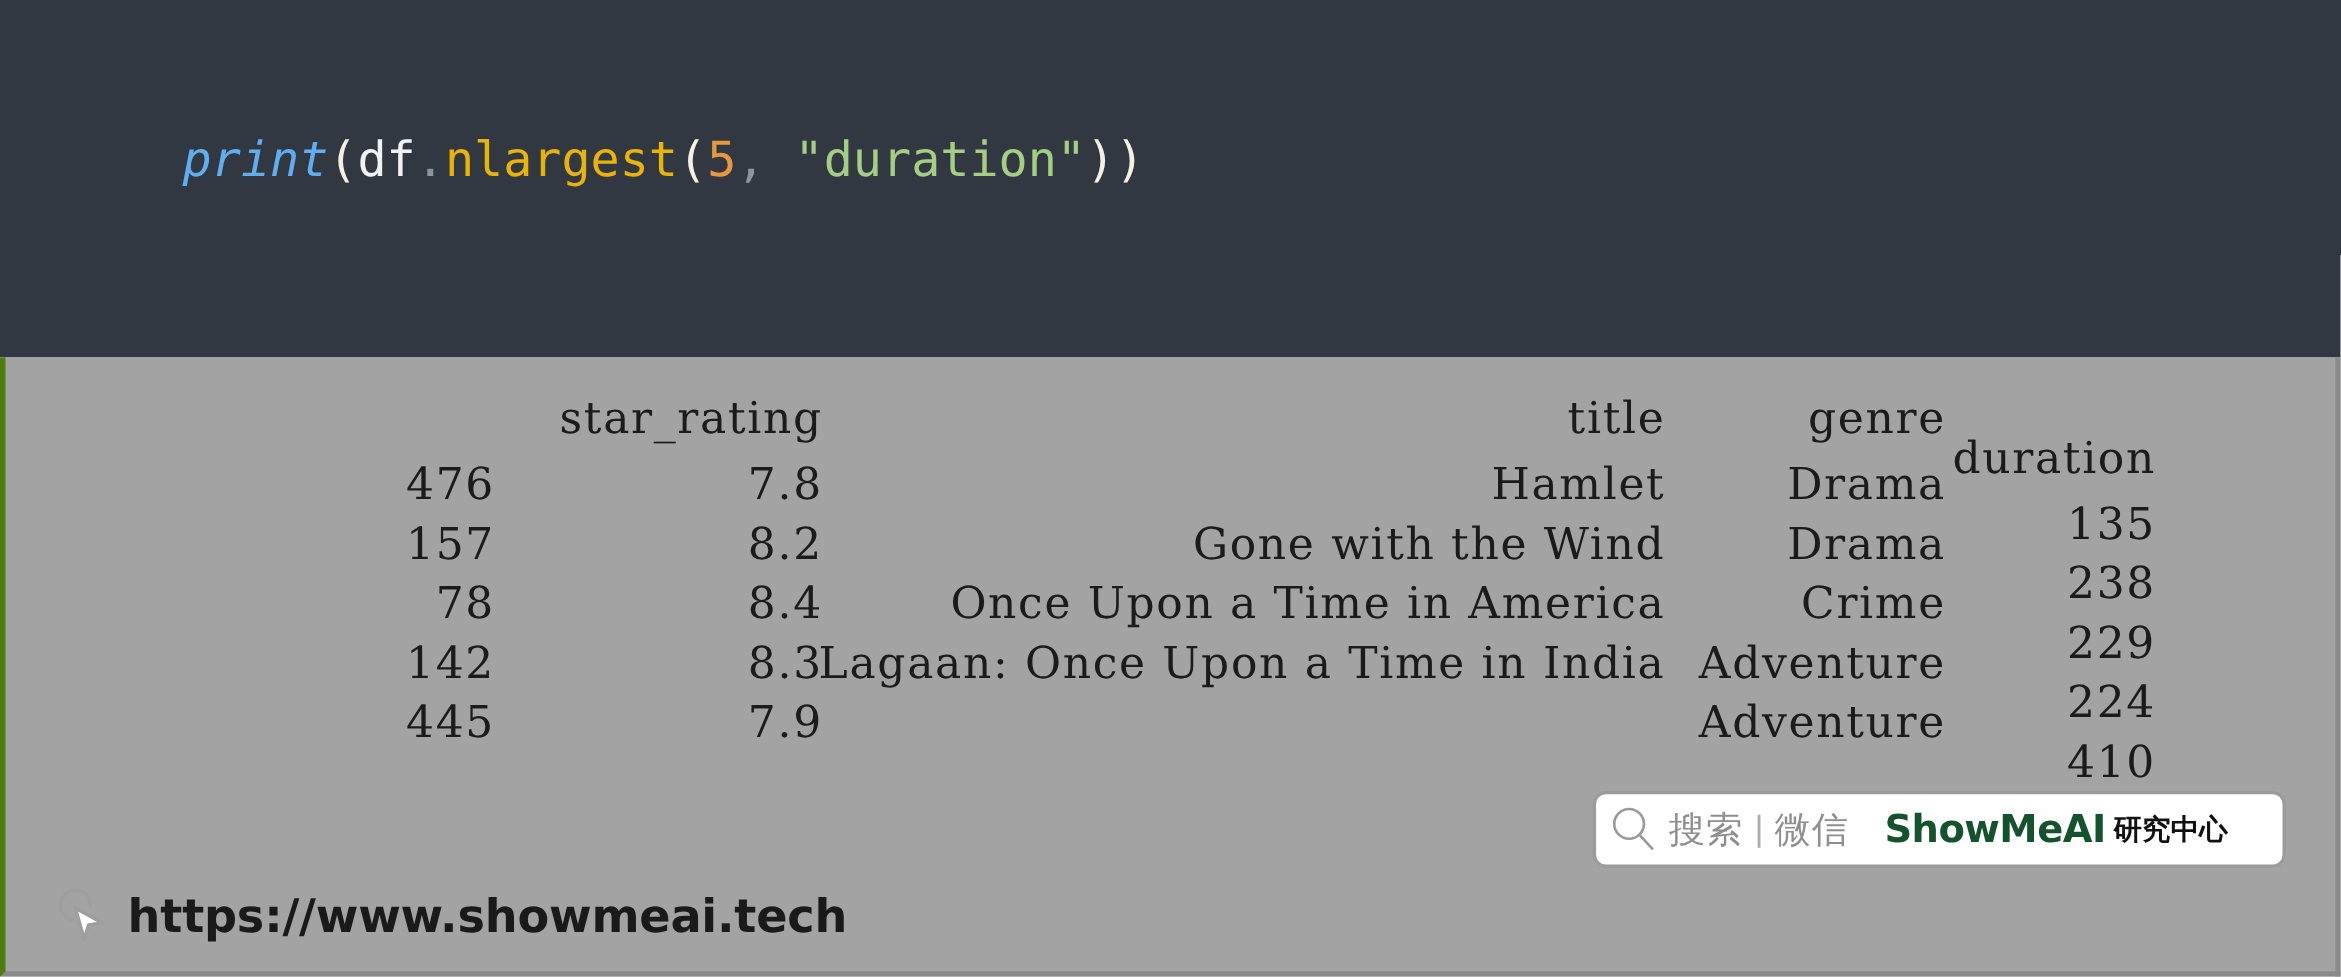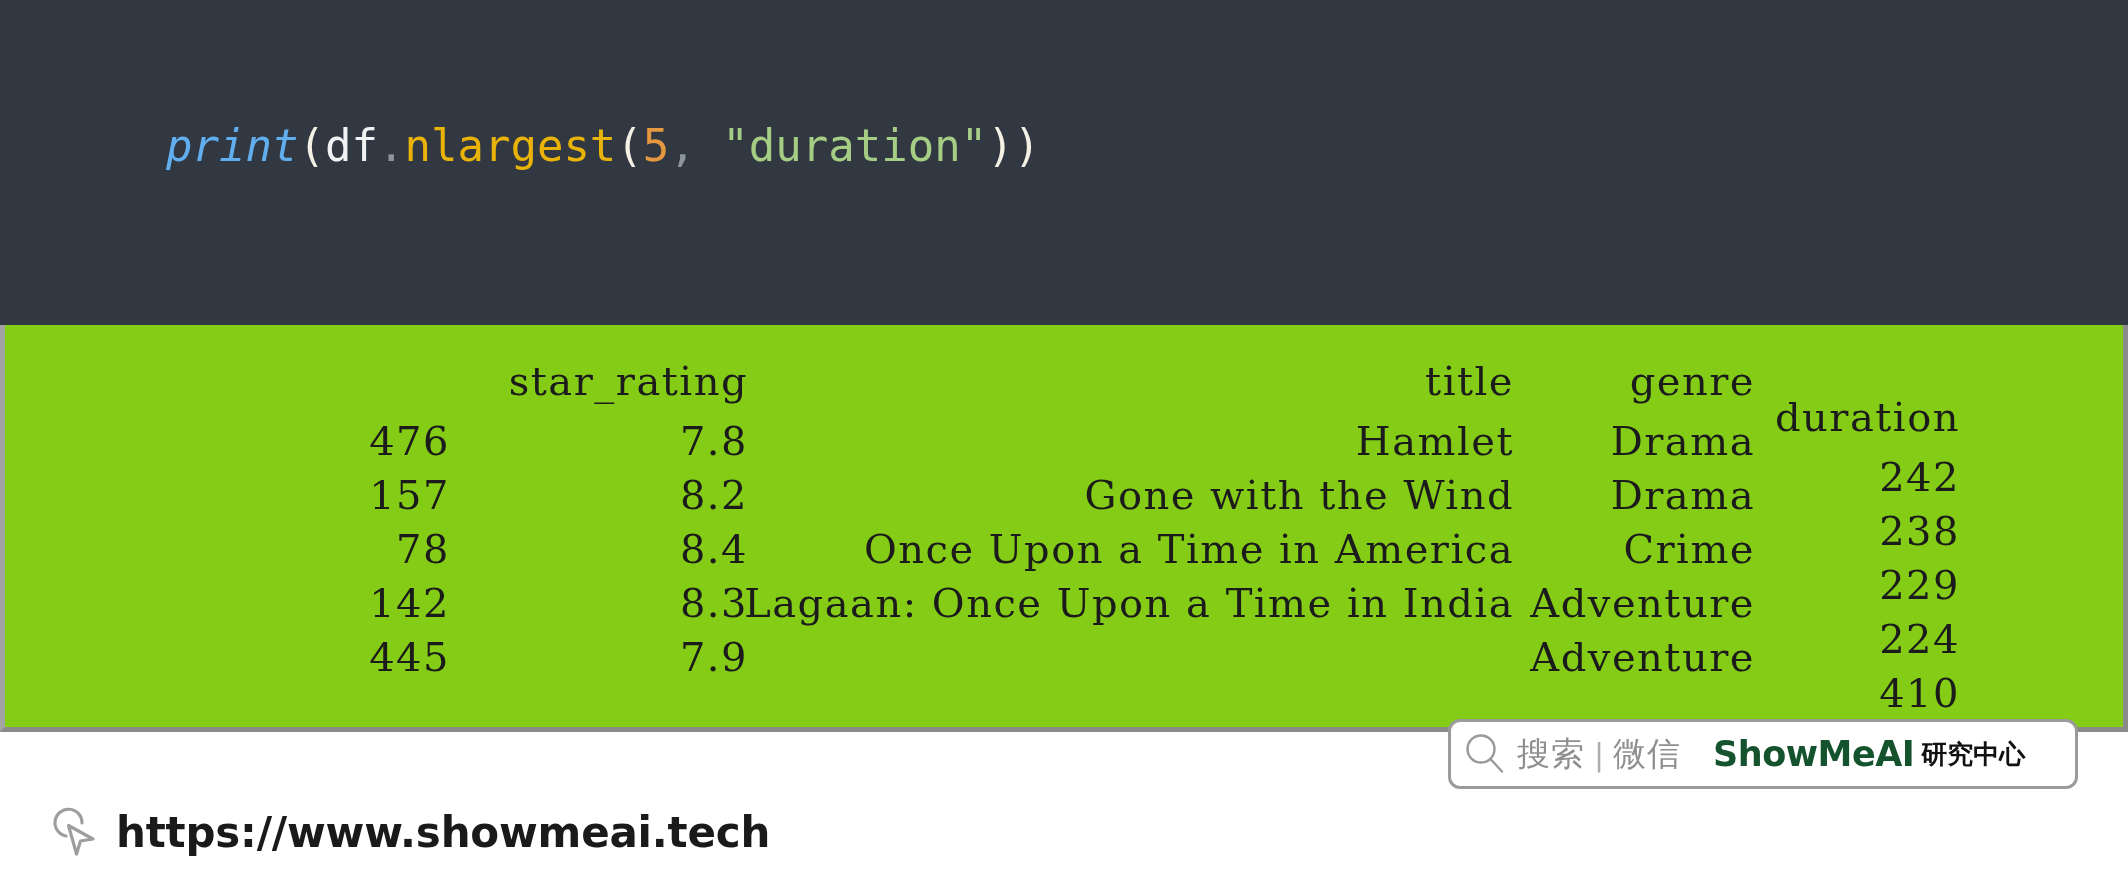--- a/index.html
+++ b/index.html
@@ -47,23 +47,23 @@
   .tok-num     { color: #e5983f; }
   .tok-comma   { color: #8c949e; }
   .tok-str     { color: #a5cd84; }
 
   
   .output-panel {
     position: absolute;
     left: 0;
     top: 325px;
     width: 2128px;
-    height: 407px;
-    background: #84cc16;
-    border-left: 5px solid #a3a3a3;
+    height: 563px;
+    background: #a3a3a3;
+    border-left: 5px solid #4d7c0f;
     border-right: 5px solid #8a8a8a;
     border-bottom: 5px solid #8a8a8a;
     box-sizing: border-box;
   }
 
   .df-table {
     position: absolute;
     left: 0;
     top: 0;
     width: 2128px;
@@ -81,21 +81,21 @@
   .df-cell {
     position: absolute;
     text-align: right;
     white-space: pre;
     font-family: "DejaVu Serif", "Liberation Serif", serif;
     letter-spacing: 1.5px;
   }
   .c-index    { right: 1683px; }
   .c-rating   { right: 1385px; }
   .c-title    { right: 619px; }
-  .c-genre    { right: 378px; }
+  .c-genre    { right: 364px; }
   .c-duration { right: 173px; margin-top: 36px; }
 
   .df-head .df-cell { color: #1b1b1b; }
 
   
   .badge {
     position: absolute;
     left: 1448px;
     top: 719px;
     width: 630px;
@@ -188,21 +188,21 @@
         <span class="df-cell c-title">title</span>
         <span class="df-cell c-genre">genre</span>
         <span class="df-cell c-duration">duration</span>
       </div>
 
       <div class="df-row" style="top:93px;">
         <span class="df-cell c-index">476</span>
         <span class="df-cell c-rating">7.8</span>
         <span class="df-cell c-title">Hamlet</span>
         <span class="df-cell c-genre">Drama</span>
-        <span class="df-cell c-duration">242</span>
+        <span class="df-cell c-duration">135</span>
       </div>
 
       <div class="df-row" style="top:147px;">
         <span class="df-cell c-index">157</span>
         <span class="df-cell c-rating">8.2</span>
         <span class="df-cell c-title">Gone with the Wind</span>
         <span class="df-cell c-genre">Drama</span>
         <span class="df-cell c-duration">238</span>
       </div>
 

